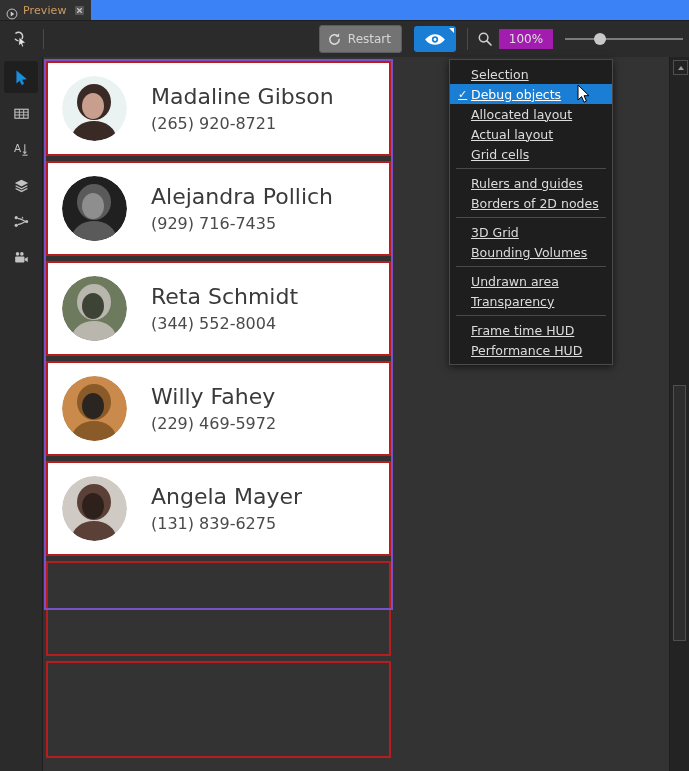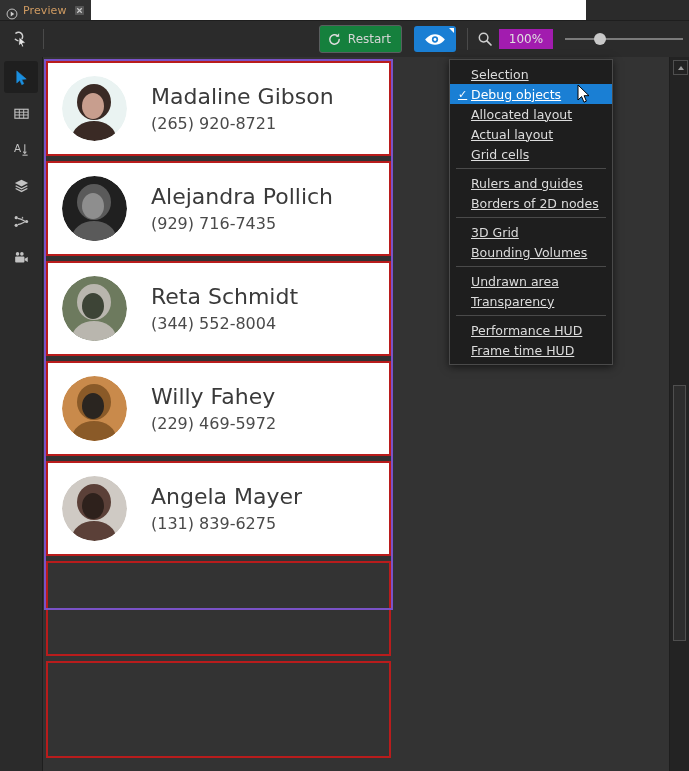--- a/index.html
+++ b/index.html
@@ -5,39 +5,39 @@
   html,body{margin:0;padding:0;}
   body{
     width:689px;height:771px;overflow:hidden;
     background:#2b2b2b;
     font-family:"DejaVu Sans","Liberation Sans",sans-serif;
     -webkit-font-smoothing:antialiased;
   }
   #app{position:relative;width:689px;height:771px;}
 
   
-  .tabbar{position:absolute;left:0;top:0;width:586px;height:21px;background:#ffffff;}
+  .tabbar{position:absolute;left:0;top:0;width:689px;height:21px;background:#3b82f6;}
   .tab{position:absolute;left:0;top:0;height:21px;display:flex;align-items:center;
        padding:0 6px 0 6px;background:#313131;box-sizing:border-box;}
   .tab .play-ic{width:12px;height:12px;margin-right:5px;flex:0 0 auto;}
   .tab .tab-label{font-size:11px;color:#cf9b62;letter-spacing:.1px;}
   .tab .tab-close{margin-left:7px;width:11px;height:11px;display:flex;align-items:center;
        justify-content:center;color:#8a8a8a;font-size:11px;line-height:1;}
   .tabbar-rest{position:absolute;left:0;top:20px;width:689px;height:1px;background:#1e1e1e;}
 
   
   .toolbar{position:absolute;left:0;top:21px;width:689px;height:36px;background:#2b2b2b;
            border-bottom:1px solid #1e1e1e;}
   .tb-left{position:absolute;left:6px;top:4px;display:flex;align-items:center;gap:4px;}
   .tb-btn{width:28px;height:28px;display:flex;align-items:center;justify-content:center;
           border-radius:2px;}
   .tb-sep{width:1px;height:20px;background:#4a4a4a;margin:0 5px;}
   .tb-right{position:absolute;right:2px;top:4px;display:flex;align-items:center;}
   .restart-btn{display:flex;align-items:center;height:26px;padding:0 10px 0 7px;
-     background:#15803d;border:1px solid #5a5d5f;border-radius:3px;color:#d6d6d6;font-size:12px;}
+     background:#737373;border:1px solid #5a5d5f;border-radius:3px;color:#d6d6d6;font-size:12px;}
   .restart-btn .ric{width:15px;height:15px;margin-right:6px;}
   .eye-btn{position:relative;width:42px;height:26px;background:#1a7fd4;border-radius:3px;
      display:flex;align-items:center;justify-content:center;margin-left:12px;}
   .eye-btn .corner{position:absolute;right:2px;top:2px;width:0;height:0;
      border-top:5px solid #ffffff;border-left:5px solid transparent;}
   .sep2{width:1px;height:22px;background:#4a4a4a;margin:0 9px 0 11px;}
   .mag-ic{width:16px;height:16px;margin-right:6px;}
   .zoom-field{height:20px;min-width:44px;background:#a21caf;color:#e0e0e0;font-size:12px;
      display:flex;align-items:center;justify-content:center;padding:0 5px;}
   .slider{position:relative;width:118px;height:20px;margin-left:12px;margin-right:4px;}
@@ -364,25 +364,25 @@
         <span class="chk"></span>
         <span>Undrawn area</span>
       </div>
       <div class="mi">
         <span class="chk"></span>
         <span>Transparency</span>
       </div>
       <div class="msep"></div>
       <div class="mi">
         <span class="chk"></span>
+        <span>Frame time HUD</span>
+      </div>
+      <div class="mi">
+        <span class="chk"></span>
         <span>Performance HUD</span>
-      </div>
-      <div class="mi">
-        <span class="chk"></span>
-        <span>Frame time HUD</span>
       </div>
     </div>
 
   <span class="cursor" style="left:577px;top:84px;">
     <svg viewBox="0 0 14 20" width="14" height="20">
       <path d="M1 1 L1 16 L4.6 12.6 L7 18.2 L9.4 17.1 L7.1 11.7 L12 11.7 Z" fill="#ffffff" stroke="#000000" stroke-width="1"></path>
     </svg>
   </span>
 
 </div>

